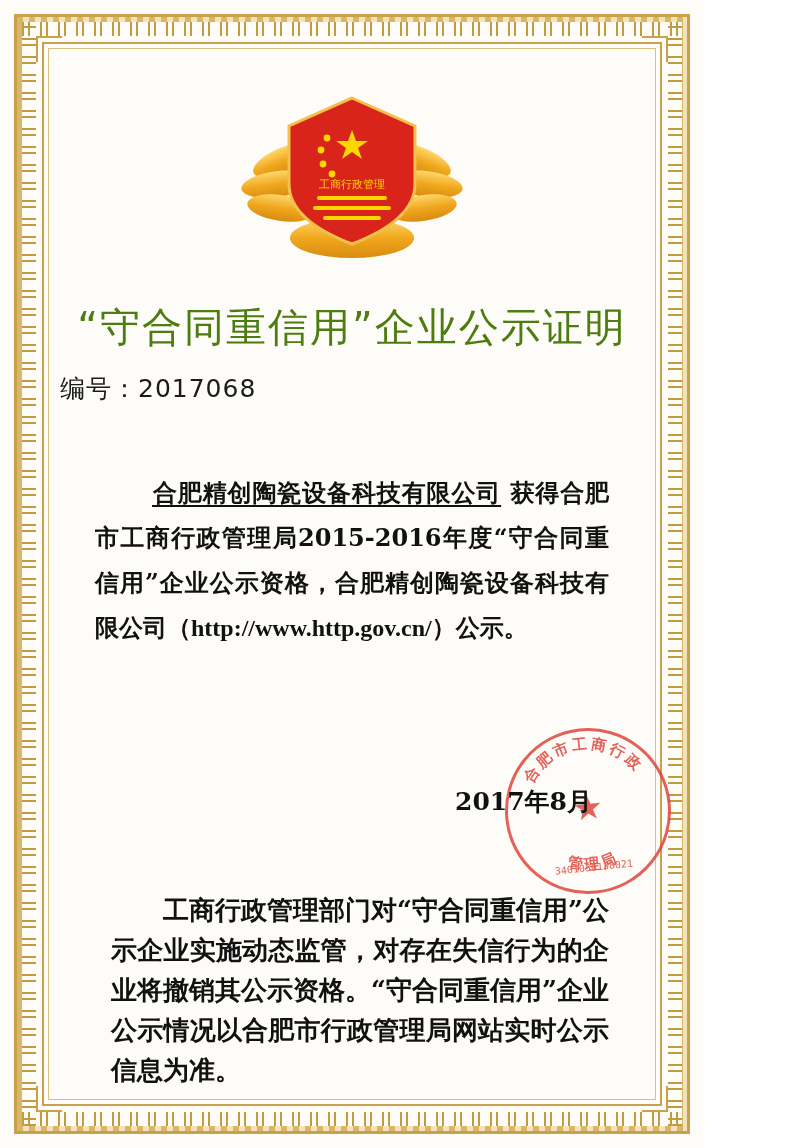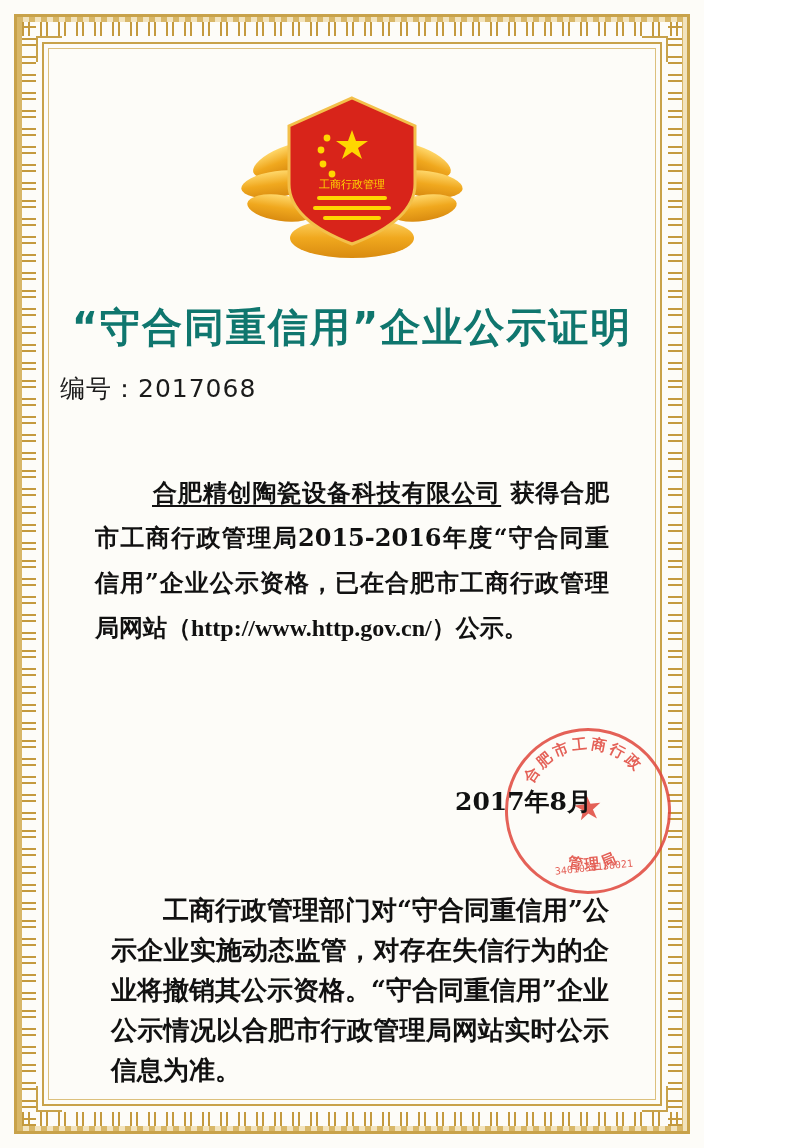--- a/index.html
+++ b/index.html
@@ -90,23 +90,23 @@
     display: flex;
     justify-content: center;
   }
 
   
   .main-title {
     position: absolute;
     left: 60px; right: 60px;
     top: 300px;
     text-align: center;
-    color: #0f766e;
+    color: #4d7c0f;
     font-size: 40px;
-    font-weight: bold;
+    font-weight: normal;
     letter-spacing: 2px;
     font-family: "DejaVu Sans", "Liberation Sans", sans-serif;
     white-space: nowrap;
   }
   .serial {
     position: absolute;
     left: 60px; right: 60px;
     top: 372px;
     text-align: left;
     color: #1b1b1b;
@@ -260,21 +260,21 @@
   </div>
 
   <div class="main-title">“守合同重信用”企业公示证明</div>
 
   <div class="serial">
     <span>编号：</span><span>2017068</span>
   </div>
 
   <div class="body-main">
     <span class="indent"></span><span class="company">合肥精创陶瓷设备科技有限公司</span>
-    <span>获得合肥市工商行政管理局2015-2016年度“守合同重信用”企业公示资格，已在合肥市工商行政管理局网站（</span><span class="url">http://www.http.gov.cn/</span><span>）公示。</span>
+    <span>获得合肥市工商行政管理局2015-2016年度“守合同重信用”企业公示资格，合肥精创陶瓷设备科技有限公司（</span><span class="url">http://www.http.gov.cn/</span><span>）公示。</span>
   </div>
 
   <div class="stamp">
     <svg class="arc-text" viewBox="0 0 160 160">
       <path id="arcTop" d="M 18,80 A 62,62 0 0 1 142,80" fill="none"></path>
       <path id="arcBot" d="M 28,110 A 62,62 0 0 0 132,110" fill="none"></path>
       <text>
         <textPath href="#arcTop" startOffset="50%" text-anchor="middle">合肥市工商行政</textPath>
       </text>
       <text>

